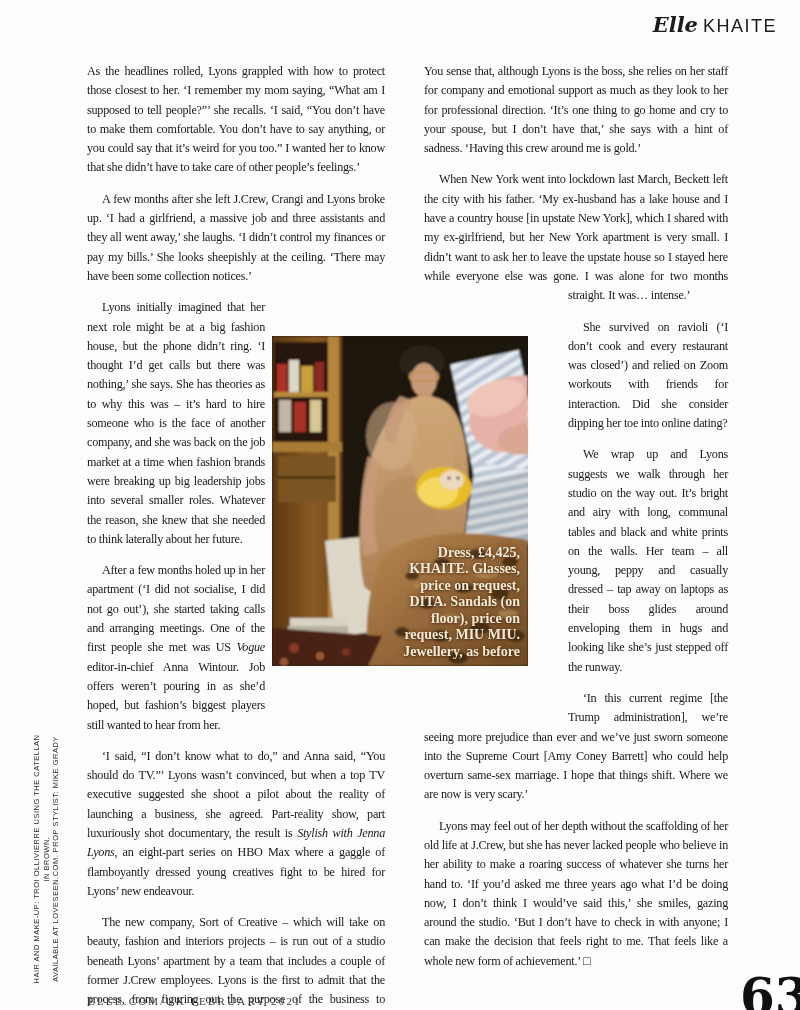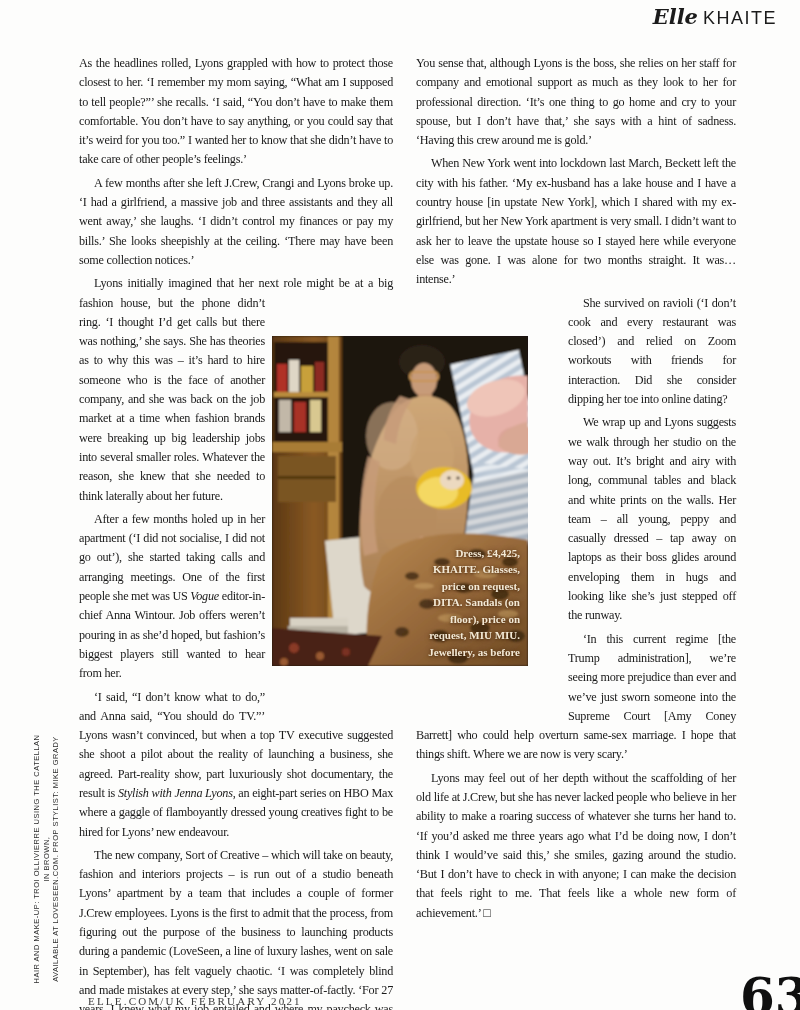--- a/index.html
+++ b/index.html
@@ -1,41 +1,41 @@
 <!DOCTYPE html>
 <html><head>
 <meta charset="utf-8">
 <style>
   html,body{margin:0;padding:0;background:#ffffff;}
   .page{position:relative;width:800px;height:1010px;background:#fdfdfc;overflow:hidden;
         font-family:"Liberation Serif", serif;color:#1b1b1b;}
 
   
-  .masthead{position:absolute;top:4px;right:23px;display:flex;align-items:baseline;gap:5px;}
+  .masthead{position:absolute;top:12px;right:23px;display:flex;align-items:baseline;gap:5px;}
   .masthead .brand{font-family:"DejaVu Serif", serif;font-style:italic;font-weight:700;font-size:21px;}
   .masthead .section{font-family:"Liberation Sans", sans-serif;font-weight:400;font-size:18px;letter-spacing:1.5px;}
 
   
   .col{position:absolute;top:50px;font-size:12.2px;line-height:19.3px;letter-spacing:-0.25px;
        text-align:justify;color:#191919;}
   .col-left{left:75px;width:322px;}
   .col-right{left:412px;width:328px;}
-  .col p{margin:4px;}
+  .col p{margin:12px;}
   .col p.indent{text-indent:15px;}
   .push-r{float:right;width:0;}
   .cut-r{float:right;clear:right;width:132px;}
   .push-l{float:left;width:0;}
   .cut-l{float:left;clear:left;width:156px;}
   em{font-style:italic;}
 
   
   .photo{position:absolute;left:272px;top:336px;width:256px;height:330px;overflow:hidden;background:#1a130e;}
   .photo svg{display:block;}
   .caption{position:absolute;right:8px;bottom:6px;width:152px;text-align:right;
-           font-family:"Liberation Serif", serif;font-weight:700;font-size:11px;line-height:16.5px;
+           font-family:"Liberation Serif", serif;font-weight:700;font-size:14px;line-height:16.5px;
            color:#f3e9d5;white-space:pre-line;text-shadow:0 0 5px rgba(70,40,15,.75),0 1px 2px rgba(60,30,10,.5);}
 
   
   .credits{position:absolute;left:32px;top:985px;width:252px;transform:rotate(-90deg);transform-origin:0 0;
            font-family:"Liberation Sans", sans-serif;font-size:7.5px;line-height:9.5px;letter-spacing:.5px;
            color:#2c2c2c;text-align:center;}
 
   
   .folio-left{position:absolute;left:88px;top:995px;font-family:Liberation Serif, serif;
               font-size:11px;letter-spacing:2.2px;color:#3a3a3a;}

